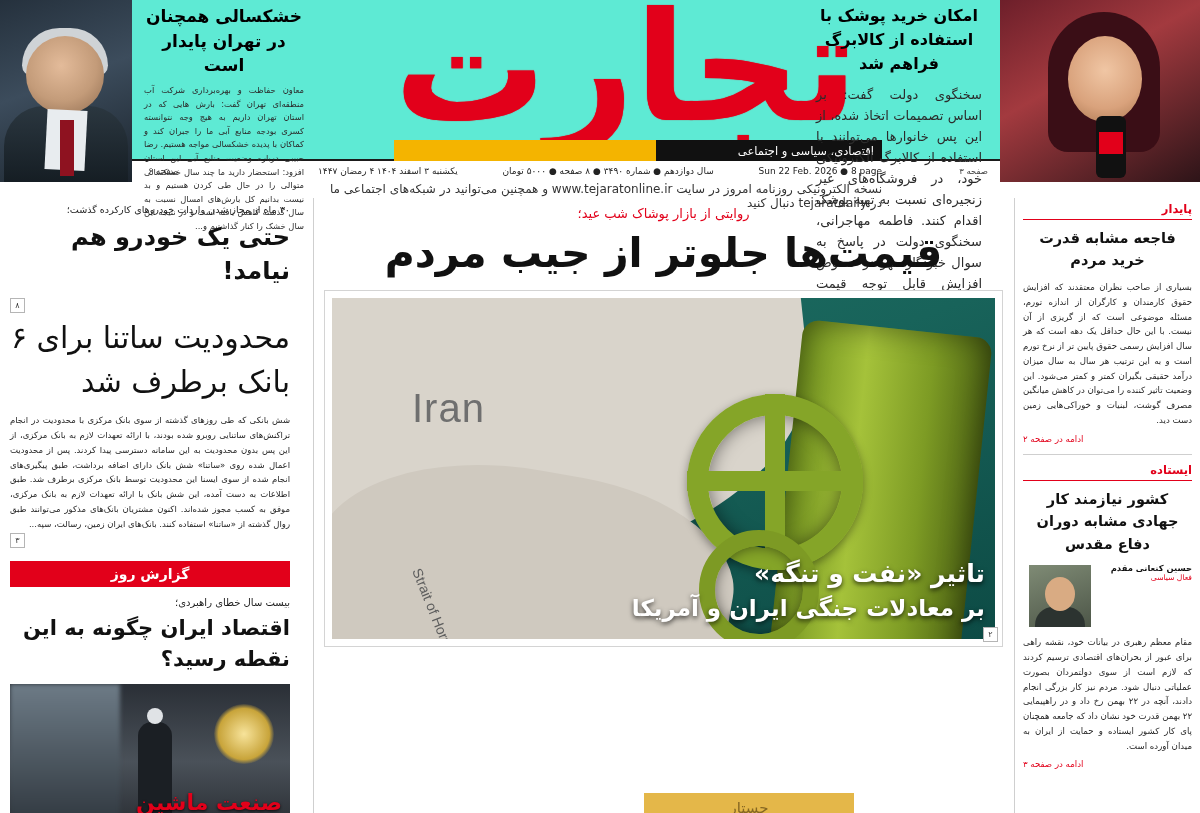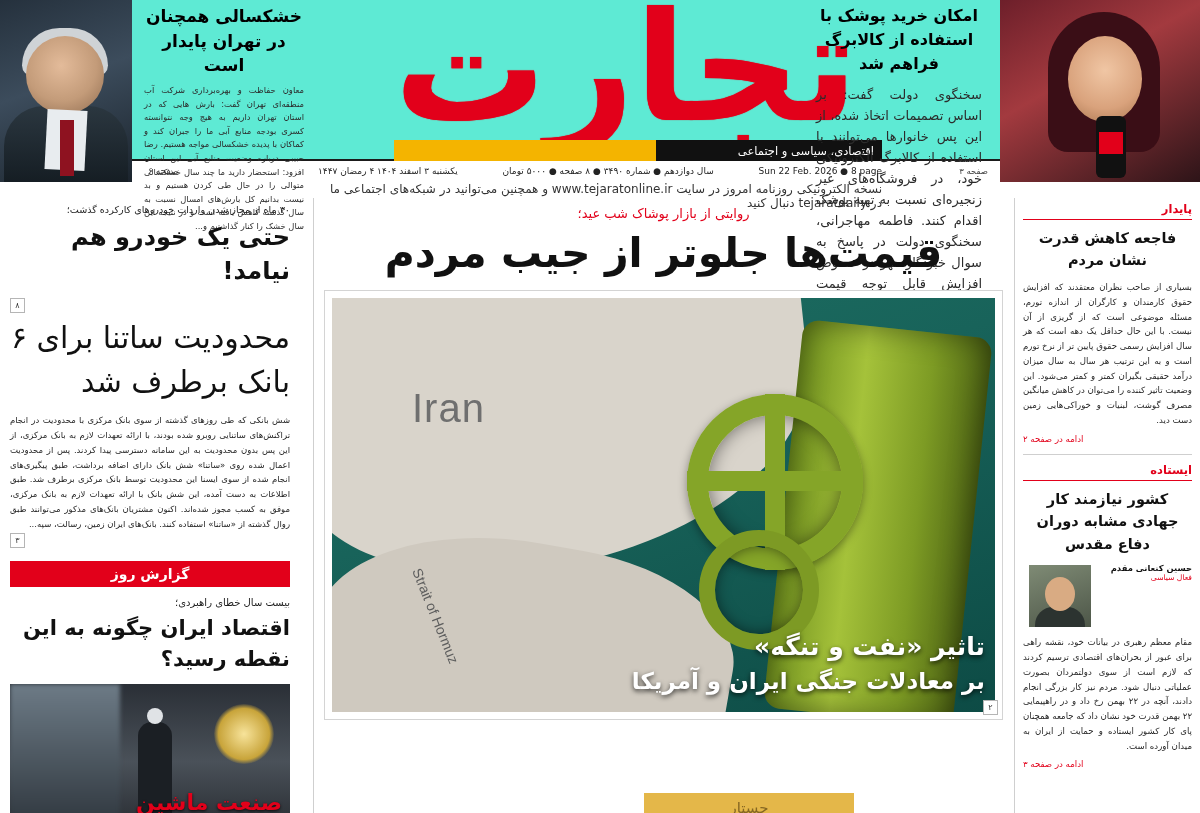--- a/index.html
+++ b/index.html
@@ -190,21 +190,21 @@
     padding: 4px 10px 0 10px; border-left: 1px solid #cfcfcf;
   }
   .kicker {
     text-align: center; color: #e2001a; font-size: 13px; margin: 4px 0 6px;
   }
   .lead-head {
     text-align: center; font-size: 41px; font-weight: bold; line-height: 1.3;
     margin: 0 0 10px 0; color: #111; letter-spacing: -1px;
   }
   .figure-main {
-    position: relative; width: 100%; height: 430px;
+    position: relative; width: 100%; height: 357px;
     border: 1px solid #d4d4d4; padding: 7px; background: #fff;
   }
   .figure-inner {
     position: relative; width: 100%; height: 100%; overflow: hidden;
     background: #0f5d53;
   }
   .map-sea {
     position: absolute; inset: 0;
     background: linear-gradient(160deg,#1d6f62 0%, #18635a 40%, #0d4b45 100%);
   }
@@ -380,21 +380,21 @@
     <div class="face2"></div>
     <div class="mic"></div>
     <div class="mic-label"></div>
   </div>
 </div>
 
 <div class="content">
 
   <div class="col-right">
     <div class="sec-label">پایدار</div>
-    <h3>فاجعه کاهش قدرت نشان مردم</h3>
+    <h3>فاجعه مشابه قدرت خرید مردم</h3>
     <p>بسیاری از صاحب نظران معتقدند که افزایش حقوق کارمندان و کارگران از اندازه تورم، مسئله موضوعی است که از گریزی از آن نیست. با این حال حداقل یک دهه است که هر سال افزایش رسمی حقوق پایین تر از نرخ تورم است و به این ترتیب هر سال به سال میزان درآمد حقیقی بگیران کمتر و کمتر می‌شود. این وضعیت تاثیر کننده را می‌توان در کاهش میانگین مصرف گوشت، لبنیات و خوراکی‌هایی زمین دست دید.</p>
     <div class="cont-link">ادامه در صفحه ۲</div>
 
     <div class="divider-h"></div>
 
     <div class="sec-label">ایستاده</div>
     <h3>کشور نیازمند کار جهادی مشابه دوران دفاع مقدس</h3>
 
     <div class="author-box">
       <div class="author-photo">

